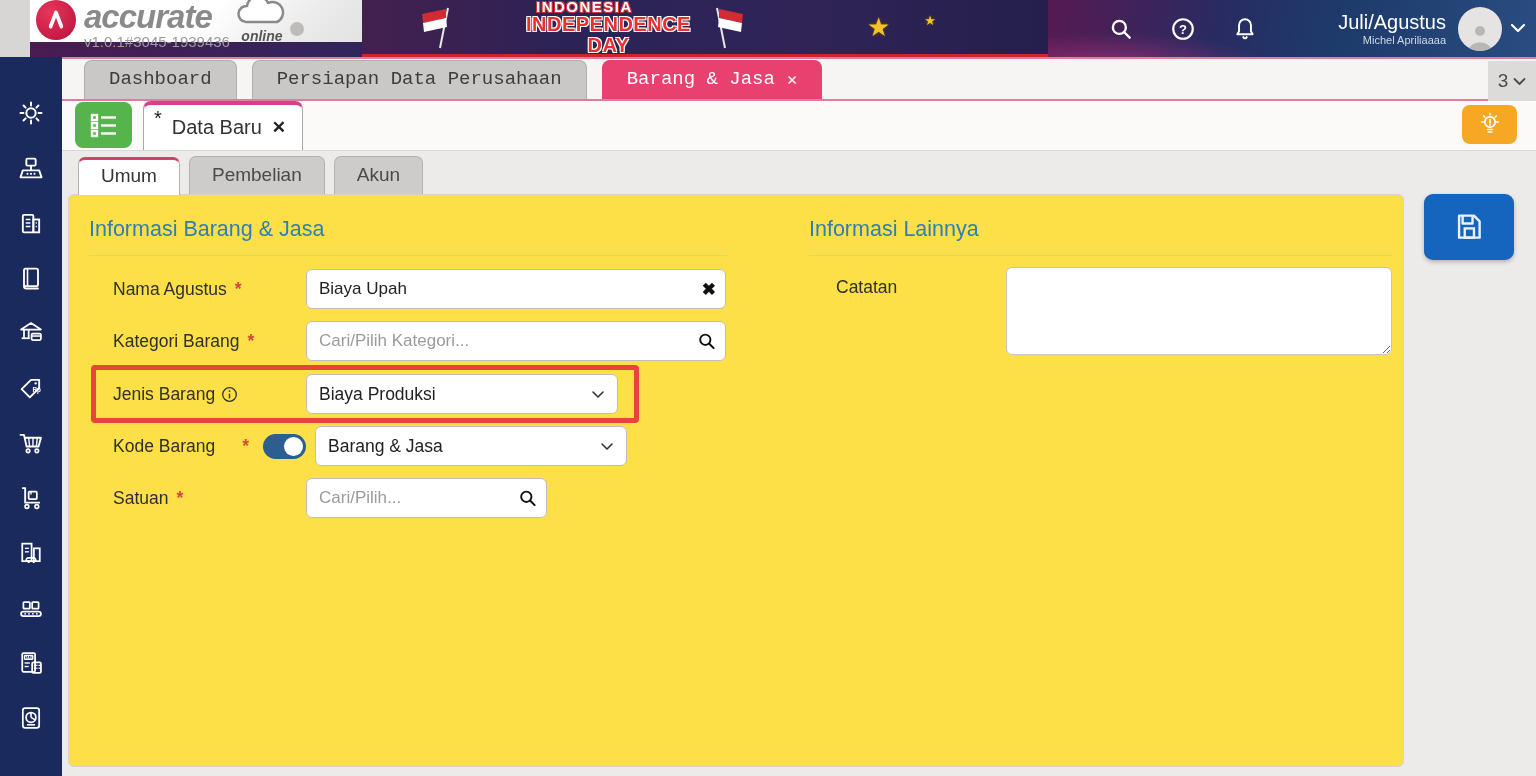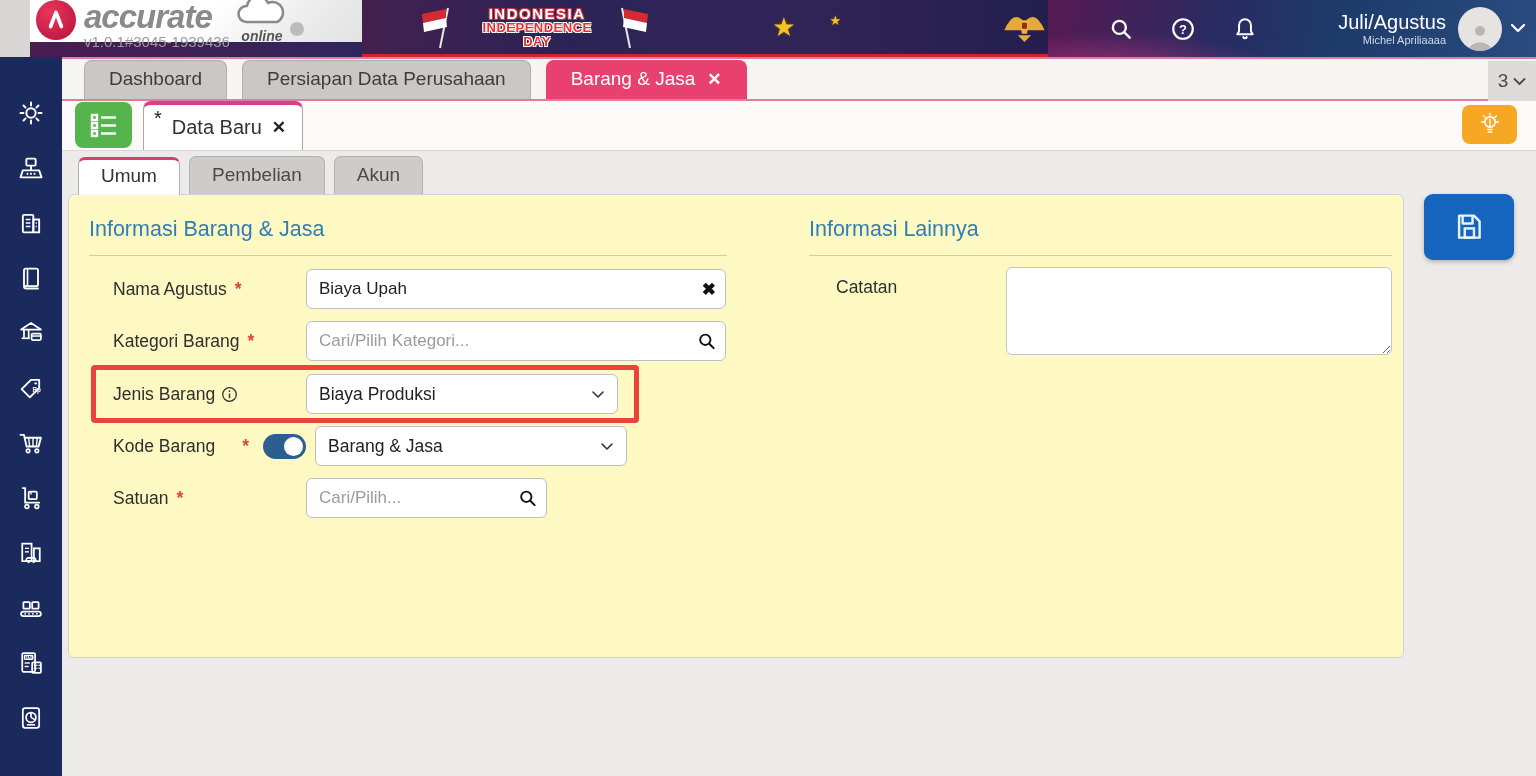--- a/index.html
+++ b/index.html
@@ -21,22 +21,22 @@
   .cloud-wrap { position:relative; margin-left:2px; margin-top:-4px; }
   .online { font-size:14px; font-weight:700; font-style:italic; color:#555; margin-top:-6px; text-align:center; }
   .header-dot { position:absolute; right:58px; top:22px; width:14px; height:14px; border-radius:50%; background:#bdbcbb; }
 
   .banner { position:relative; width:686px; height:57px; flex:0 0 auto; display:flex; align-items:center;
             background:linear-gradient(90deg,#43204e 0%,#2b2356 30%,#302457 65%,#241f4c 100%);
             border-bottom:3px solid #cf2430; overflow:hidden; }
   .banner-text { text-align:center; line-height:1.02; margin-left:18px; }
   .banner-line1 { font-size:15px; font-weight:800; letter-spacing:1.5px; color:#fff;
                   text-shadow:-1px -1px 0 #d03340,1px -1px 0 #d03340,-1px 1px 0 #d03340,1px 1px 0 #d03340; }
-  .banner-line2 { font-size:13px; font-weight:800; letter-spacing:0.5px; color:#e8312f;
-                  text-shadow:-1px -1px 0 #fff,1px -1px 0 #fff,-1px 1px 0 #fff,1px 1px 0 #fff; }
+  .banner-line2 { font-size:20px; font-weight:800; letter-spacing:0.5px; color:#e8312f;
+                  text-shadow:-1px -1px 0 #fff,1px -1px 0 #fff,-1px 1px 0 #fff,1px 1px 0 #fff;margin-left:48px; }
   .banner .star { color:#f5c324; font-size:26px; text-shadow:0 0 3px #7a5a00; }
   .banner .star.small { font-size:13px; margin-top:-14px; }
   .flag { flex:0 0 auto; }
 
   .header-right { position:relative; flex:1; height:57px; display:flex; align-items:center; justify-content:flex-end;
                   background:linear-gradient(100deg,#571a52 0%,#292b62 35%,#1d3b6b 60%,#2a4c80 100%); }
   .header-right::before { content:""; position:absolute; inset:0;
                   background:radial-gradient(ellipse 60% 120% at 12% 130%,rgba(216,60,140,.55),transparent 60%); pointer-events:none; }
   .hicon { width:46px; height:46px; display:flex; align-items:center; justify-content:center; cursor:pointer; position:relative; }
   .hicon.search { margin-right:16px; } .hicon.help { margin-right:16px; } .hicon.bell { margin-right:70px; }
@@ -51,21 +51,21 @@
              display:flex; flex-direction:column; align-items:center; }
   .side-item { width:62px; height:55px; display:flex; align-items:center; justify-content:center; cursor:pointer; }
 
   
   .content { position:absolute; top:57px; left:62px; width:1474px; height:719px; display:flex; flex-direction:column; }
 
   .tabbar { position:relative; height:44px; background:#F6F5F4; border-top:2px solid #DE7D9C; border-bottom:2px solid #DE7D9C;
             display:flex; align-items:flex-end; padding-left:22px; }
   .mtab { display:flex; align-items:center; gap:12px; padding:7px 24px 9px; margin-right:15px;
           background:#C9C8C7; border:1px solid #AFAEAD; border-bottom:none; border-radius:8px 8px 0 0;
-          font-size:19px; color:#3d3d3d; cursor:pointer; white-space:nowrap; }
+          font-size:19px; color:#3d3d3d; cursor:pointer; white-space:nowrap;font-family:Liberation Mono, monospace; }
   .mtab.active { background:#E8416F; border-color:#E8416F; color:#fff; }
   .mtab .close { font-weight:700; font-size:17px; color:#fff; cursor:pointer; }
   .tab-count { position:absolute; right:0; top:2px; height:40px; width:48px; background:#DDDBDA; display:flex;
                align-items:center; justify-content:center; gap:5px; font-size:19px; color:#4a4a4a; cursor:pointer; }
 
   .docrow { position:relative; height:50px; background:#FBFAF9; border-bottom:1px solid #D9D8D7; display:flex; align-items:flex-end; }
   .list-btn { width:57px; height:46px; margin:0 0 2px 13px; background:#55B44B; border:none; border-radius:8px;
               display:flex; align-items:center; justify-content:center; cursor:pointer; align-self:center; }
   .doc-tab { margin-left:11px; height:49px; min-width:152px; background:#fff; border:1px solid #A9A8A7; border-bottom:none;
              border-top:4px solid #D93E8C; border-radius:8px 8px 0 0; display:flex; align-items:center; padding:0 16px 0 10px;
@@ -74,21 +74,21 @@
   .doc-tab .close { font-weight:700; font-size:17px; color:#222; }
   .bulb-btn { position:absolute; right:19px; top:4px; width:55px; height:39px; background:#F6A723; border:none; border-radius:8px;
               display:flex; align-items:center; justify-content:center; cursor:pointer; }
 
   .subtabs { height:43px; padding:6px 0 0 16px; display:flex; align-items:flex-end; position:relative; z-index:2; }
   .stab { padding:7px 22px 8px; font-size:19px; color:#4a4a4a; background:#CDCCCB; border:1px solid #B3B2B1; border-bottom:none;
           border-radius:7px 7px 0 0; margin-right:9px; cursor:pointer; }
   .stab.active { background:#fff; color:#333; border-top:3px solid #D5406B; padding-top:5px; margin-bottom:-1px; }
 
   .workarea { position:relative; flex:1; }
-  .card { position:absolute; left:6px; top:0; width:1336px; height:464px; background:#fef9c3; border:1px solid #D3D2D1; border-radius:6px;text-decoration:underline; }
+  .card { position:absolute; left:6px; top:0; width:1336px; height:573px; background:#fde047; border:1px solid #D3D2D1; border-radius:6px;text-decoration:underline; }
 
   .sec-title { position:absolute; font-size:21.5px; color:#2F7EB6; font-weight:500; }
   .sec-hr { position:absolute; height:1px; background:#CCCBCA; }
 
   .frow { position:absolute; display:flex; align-items:center; }
   .flabel { font-size:17.5px; color:#2F2F2F; display:flex; align-items:center; gap:6px; }
   .req { color:#D9453F; font-weight:700; margin-left:2px; }
   .tinput { height:40px; border:1px solid #BFBEBD; border-radius:6px; font-size:17px; color:#222;
             padding:0 36px 0 12px; font-family:"Liberation Sans",sans-serif; background:#fff; }
   .tinput::placeholder { color:#9b9b9b; }

